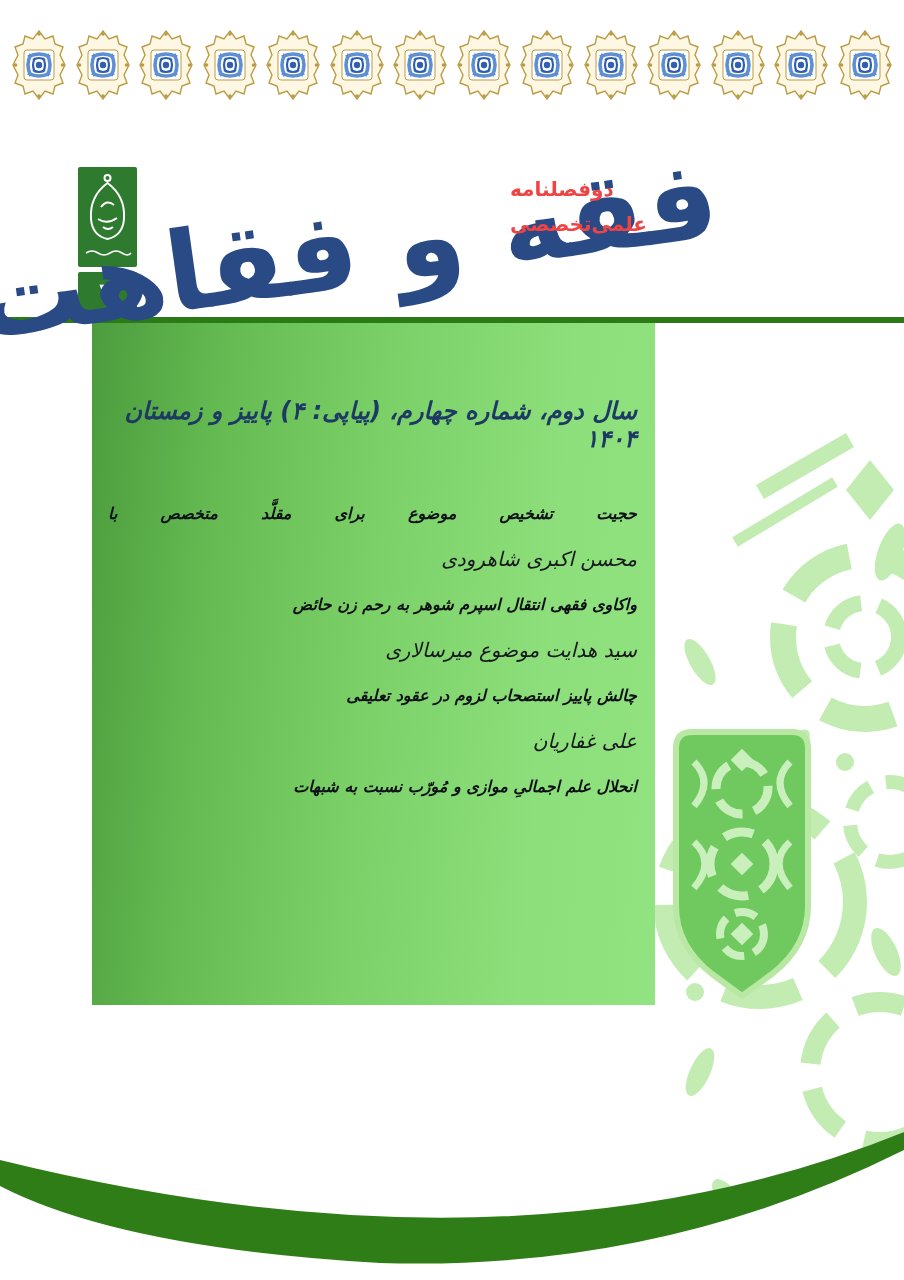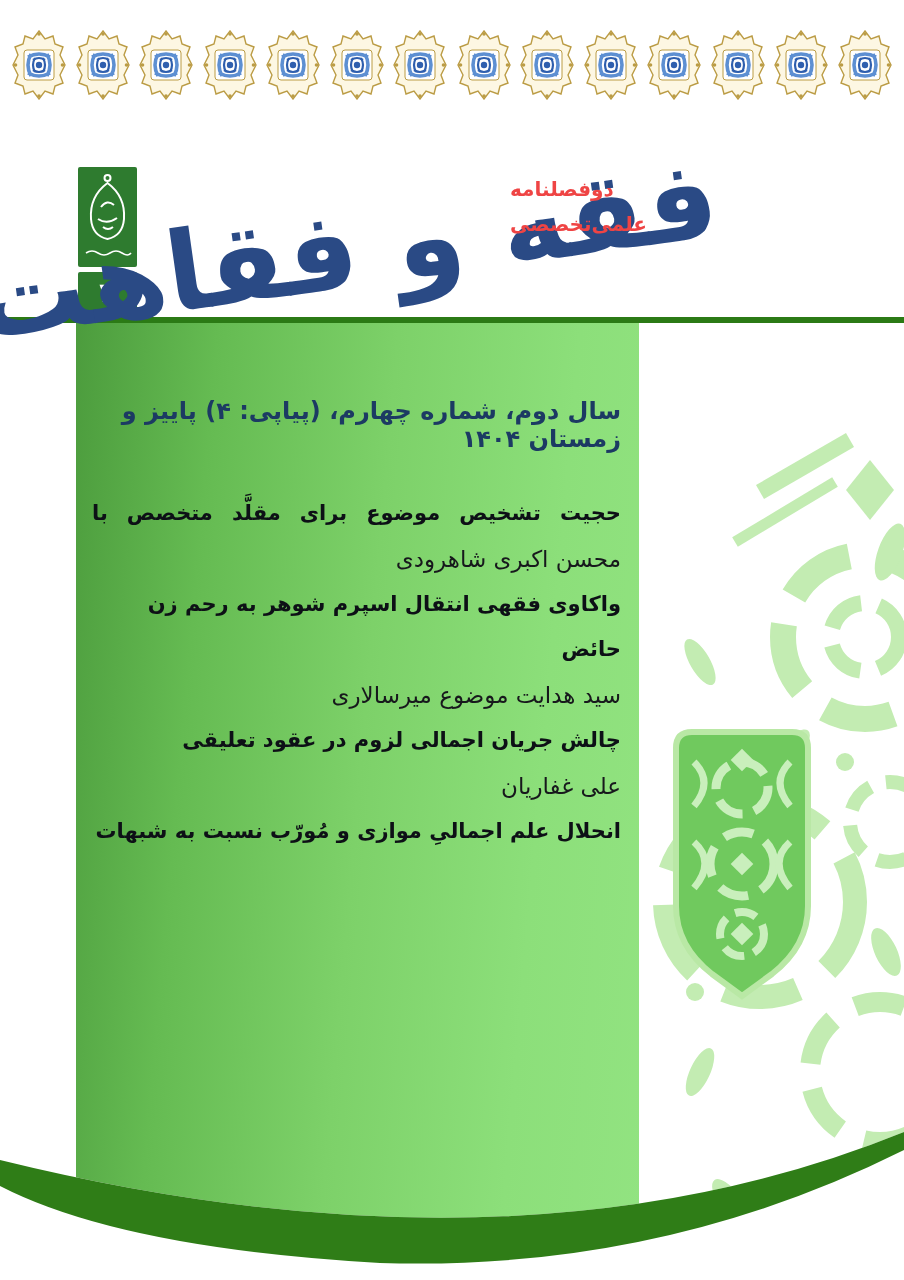--- a/index.html
+++ b/index.html
@@ -32,34 +32,35 @@
   }
   .big-title{
     position:absolute;right:196px;top:138px;z-index:5;
     color:#2a4a85;font-weight:bold;font-size:110px;line-height:1.1;
     transform:rotate(-8deg);transform-origin:100% 0;white-space:nowrap;
   }
   
   .green-rule{position:absolute;left:0;top:317px;width:904px;height:6px;background:#2b7a15;z-index:1;}
   
   .panel{
-    position:absolute;left:76px;top:323px;width:563px;height:957px;z-index:2;
+    position:absolute;left:92px;top:323px;width:563px;height:682px;z-index:2;
     background:linear-gradient(95deg,#4c9c3d 0%,#65bb52 22%,#7dd169 50%,#8cdf7a 78%,#92e381 100%);
+    font-style:italic;
   }
   .issue-info{
     position:absolute;top:74px;right:18px;left:14px;
     text-align:right;font-size:24px;font-weight:bold;color:#1c3a63;
   }
   .articles{
     position:absolute;top:168px;right:18px;left:16px;
     text-align:right;color:#10131c;
   }
-  .title-line{font-size:21px;font-weight:bold;line-height:45px;color:#0d1016;}
+  .title-line{font-size:16px;font-weight:bold;line-height:45px;color:#0d1016;}
   .title-line.justify{text-align:justify;text-align-last:justify;}
-  .author-line{font-size:23px;font-weight:normal;line-height:46px;color:#17181c;}
+  .author-line{font-size:20px;font-weight:normal;line-height:46px;color:#17181c;}
   
   .right-ornament{position:absolute;left:640px;top:432px;width:264px;height:848px;z-index:1;}
   .shield{position:absolute;left:664px;top:722px;width:156px;height:286px;z-index:3;}
   
   .bottom-curve{position:absolute;left:0;top:1095px;width:904px;height:185px;z-index:7;}
 </style>
 </head>
 <body>
 
 <div class="page">
@@ -367,21 +368,21 @@
 
   <div class="article">
     <div class="a-title">
             <div class="title-line">واکاوی فقهی انتقال اسپرم شوهر به رحم زن حائض</div>
           </div>
     <div class="author-line a-author">سید هدایت موضوع میرسالاری</div>
   </div>
 
   <div class="article">
     <div class="a-title">
-            <div class="title-line">چالش جریان اجمالی لزوم در عقود تعلیقی</div>
+            <div class="title-line">چالش پاییز استصحاب لزوم در عقود تعلیقی</div>
           </div>
   </div>
 
   <div class="article">
     <div class="author-line a-author">علی غفاریان</div>
   </div>
 
   <div class="article">
     <div class="a-title">
             <div class="title-line">انحلال علم اجمالیِ موازی و مُورّب نسبت به شبهات</div>

